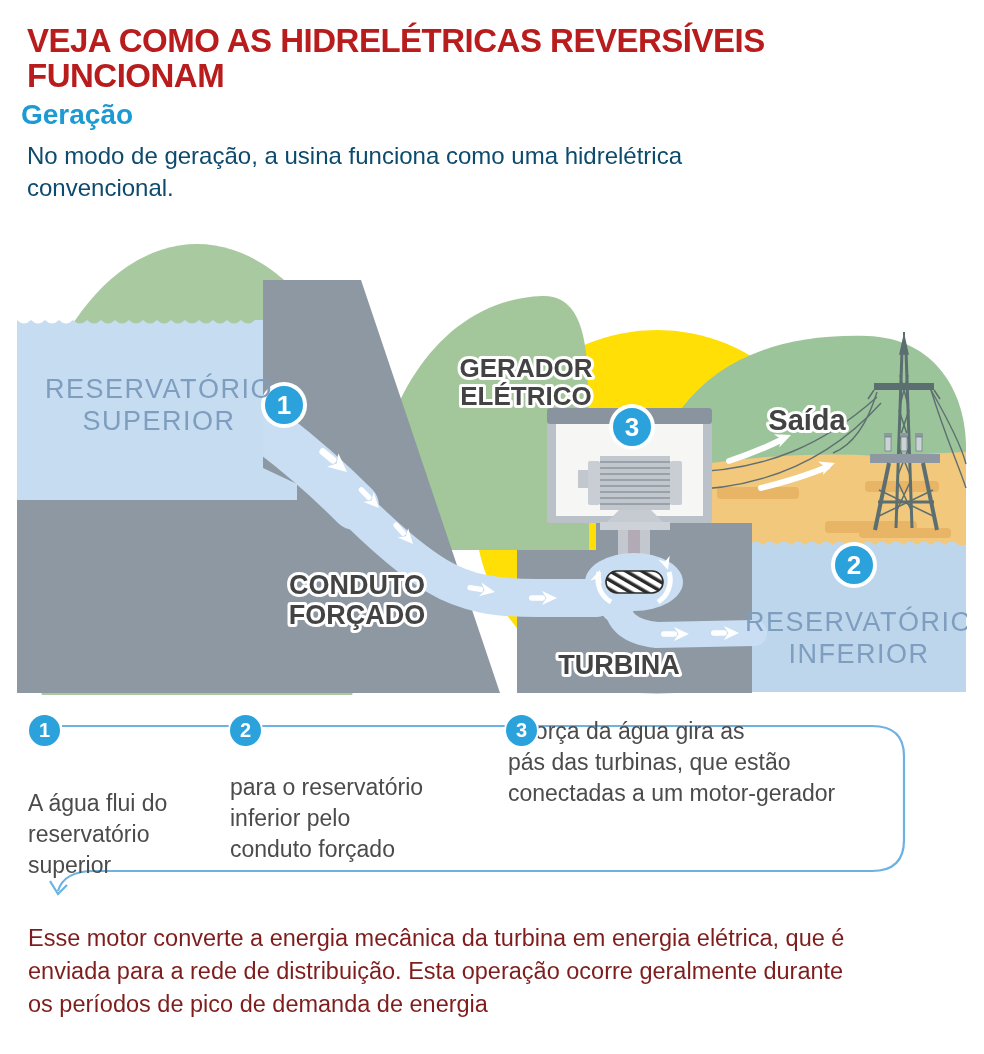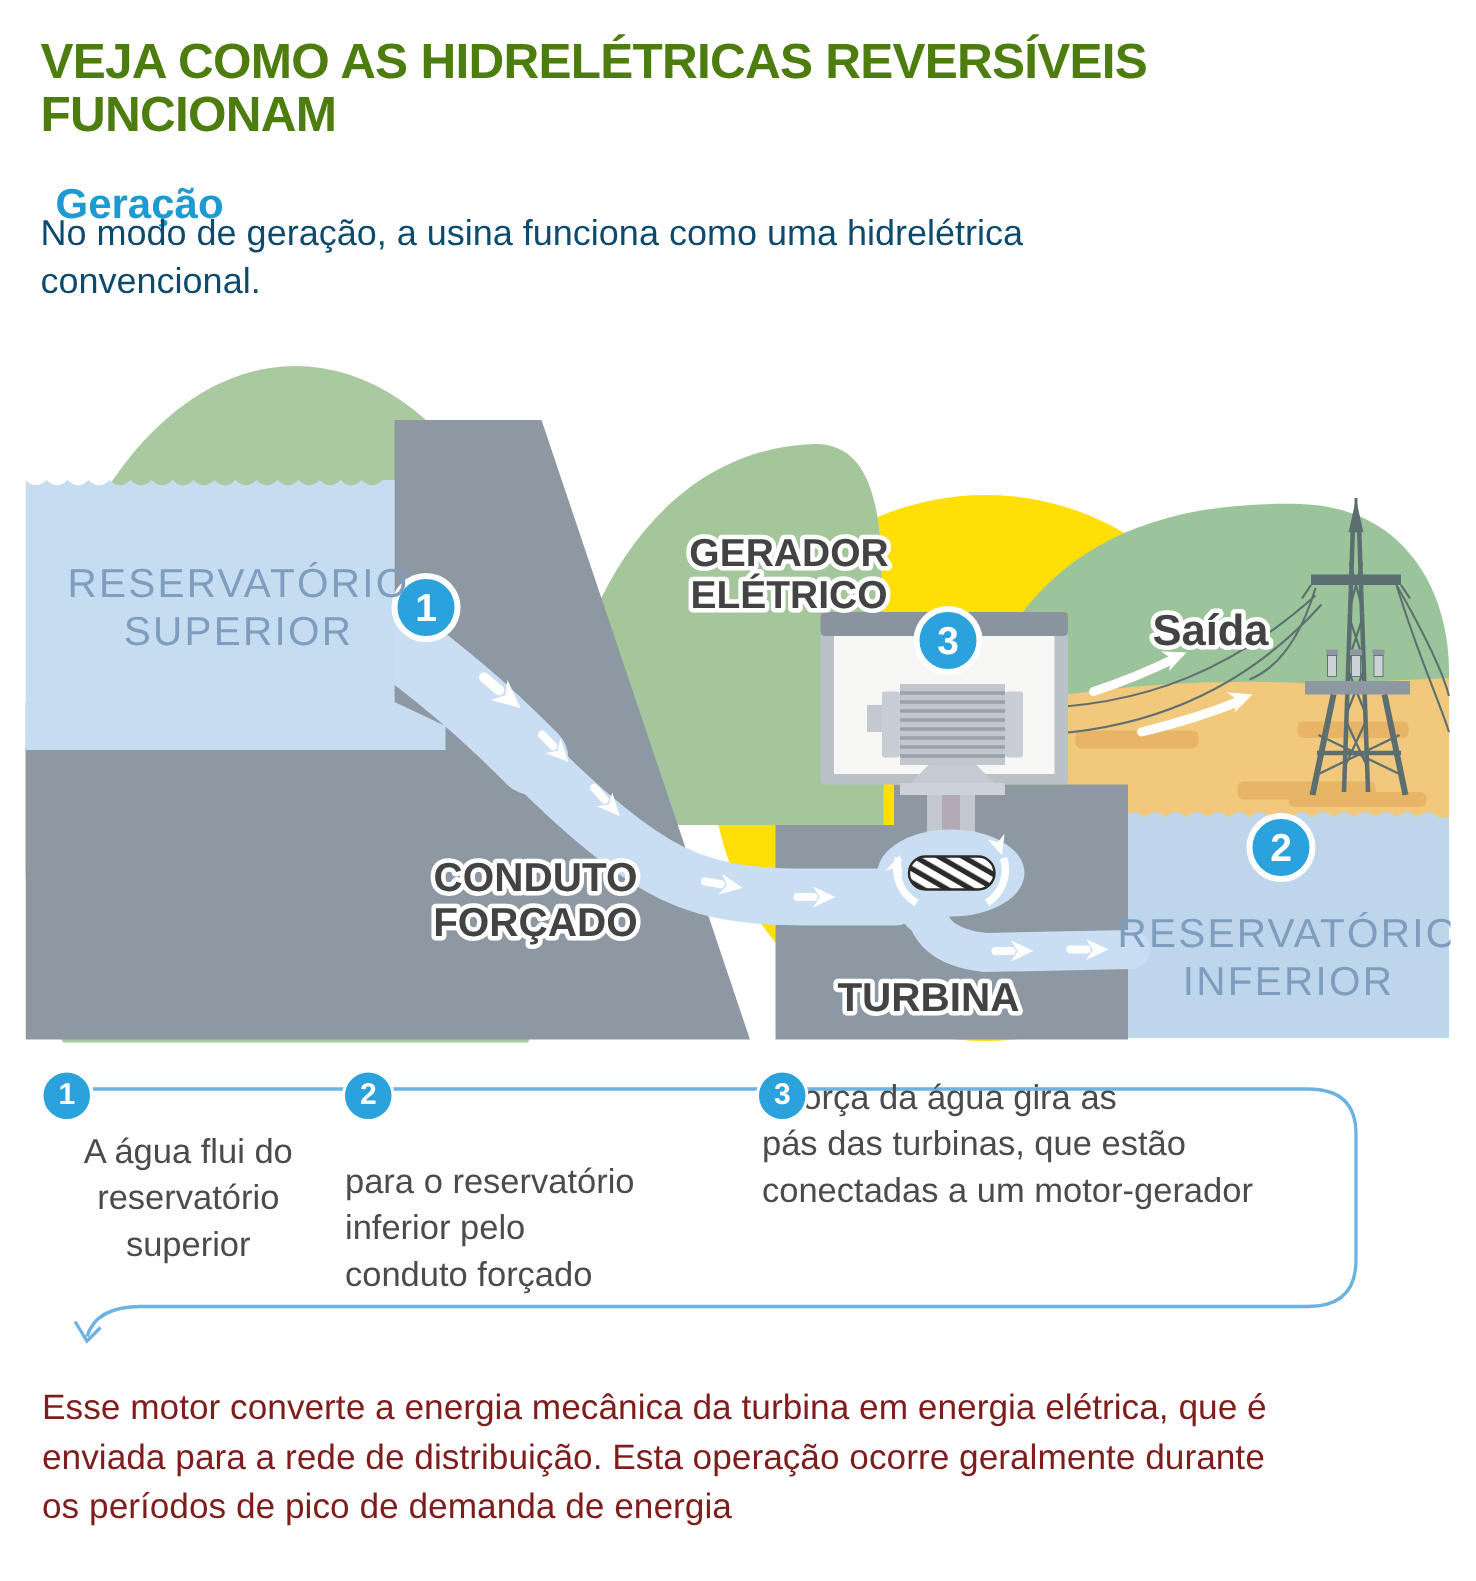--- a/index.html
+++ b/index.html
@@ -1,21 +1,21 @@
 <!DOCTYPE html>
 <html><head>
 <meta charset="utf-8">
 <style>
   html,body{margin:0;padding:0;background:#ffffff;}
   #page{position:relative;width:984px;height:1054px;background:#fff;overflow:hidden;
         font-family:"Liberation Sans","DejaVu Sans",sans-serif;}
   .abs{position:absolute;}
-  #title{left:27px;top:24px;width:940px;font-size:33px;font-weight:800;color:#4d7c0f;
+  #title{left:27px;top:24px;width:940px;font-size:33px;font-weight:800;color:#b91c1c;
          letter-spacing:-0.5px;line-height:1.05;}
-  #section-label{left:37px;top:99px;font-size:28px;font-weight:700;color:#1d9ad2;margin-top:21px;}
+  #section-label{left:21px;top:99px;font-size:28px;font-weight:700;color:#1d9ad2;}
   #intro{left:27px;top:140px;width:840px;font-size:24px;line-height:32px;color:#0c4a6e;white-space:pre-line;}
   #diagram{left:17px;top:240px;width:950px;height:455px;}
   
   #bracket{left:0;top:700px;width:984px;height:210px;}
   .step-badge{width:35px;height:35px;border-radius:50%;background:#2ba2db;border:2px solid #fff;
               box-sizing:border-box;color:#fff;font-size:20px;font-weight:700;
               display:flex;align-items:center;justify-content:center;z-index:3;}
   .step-text{font-size:23px;line-height:31px;color:#4b4b4b;white-space:pre-line;}
   #footer-note{left:28px;top:922px;width:935px;font-size:23.5px;line-height:33px;color:#7f1d1d;white-space:pre-line;}
   svg text{font-family:"Liberation Sans","DejaVu Sans",sans-serif;}
@@ -185,21 +185,21 @@
 
   <svg class="abs" id="bracket" viewBox="0 0 984 210">
     <path d="M 62,26 L 872,26 Q 904,26 904,56 L 904,140 Q 904,171 872,171 L 94,171 Q 64,171 58,191" stroke="#6cb2e2" stroke-width="2.2" fill="none"></path>
     <path d="M 50,181 L 58,194 L 67,185" stroke="#6cb2e2" stroke-width="2.2" fill="none"></path>
   </svg>
 
   <div class="abs step-badge" style="left:27px;top:713px;">1</div>
   <div class="abs step-badge" style="left:228px;top:713px;">2</div>
   <div class="abs step-badge" style="left:504px;top:713px;">3</div>
 
-  <div class="abs step-text" style="left:28px;top:752px;width:195px;text-align:center;">A água flui do
+  <div class="abs step-text" style="left:28px;top:788px;width:195px;">A água flui do
 reservatório
 superior</div>
   <div class="abs step-text" style="left:230px;top:752px;width:265px;margin-top:20px;">para o reservatório
 inferior pelo
 conduto forçado</div>
   <div class="abs step-text" style="left:508px;top:716px;width:420px;">A força da água gira as
 pás das turbinas, que estão
 conectadas a um motor-gerador</div>
 
   <div class="abs" id="footer-note">Esse motor converte a energia mecânica da turbina em energia elétrica, que é

